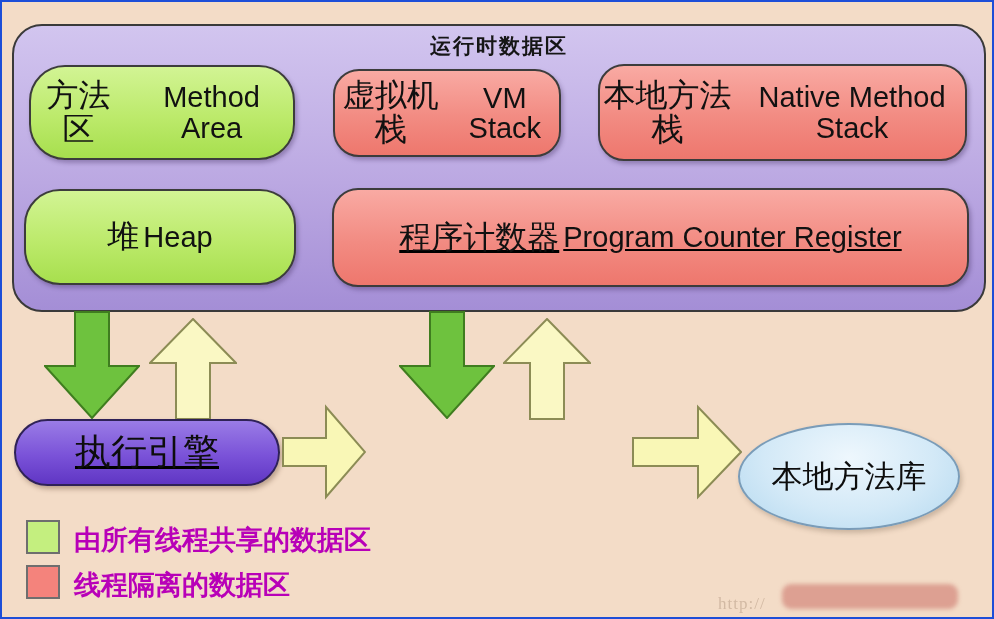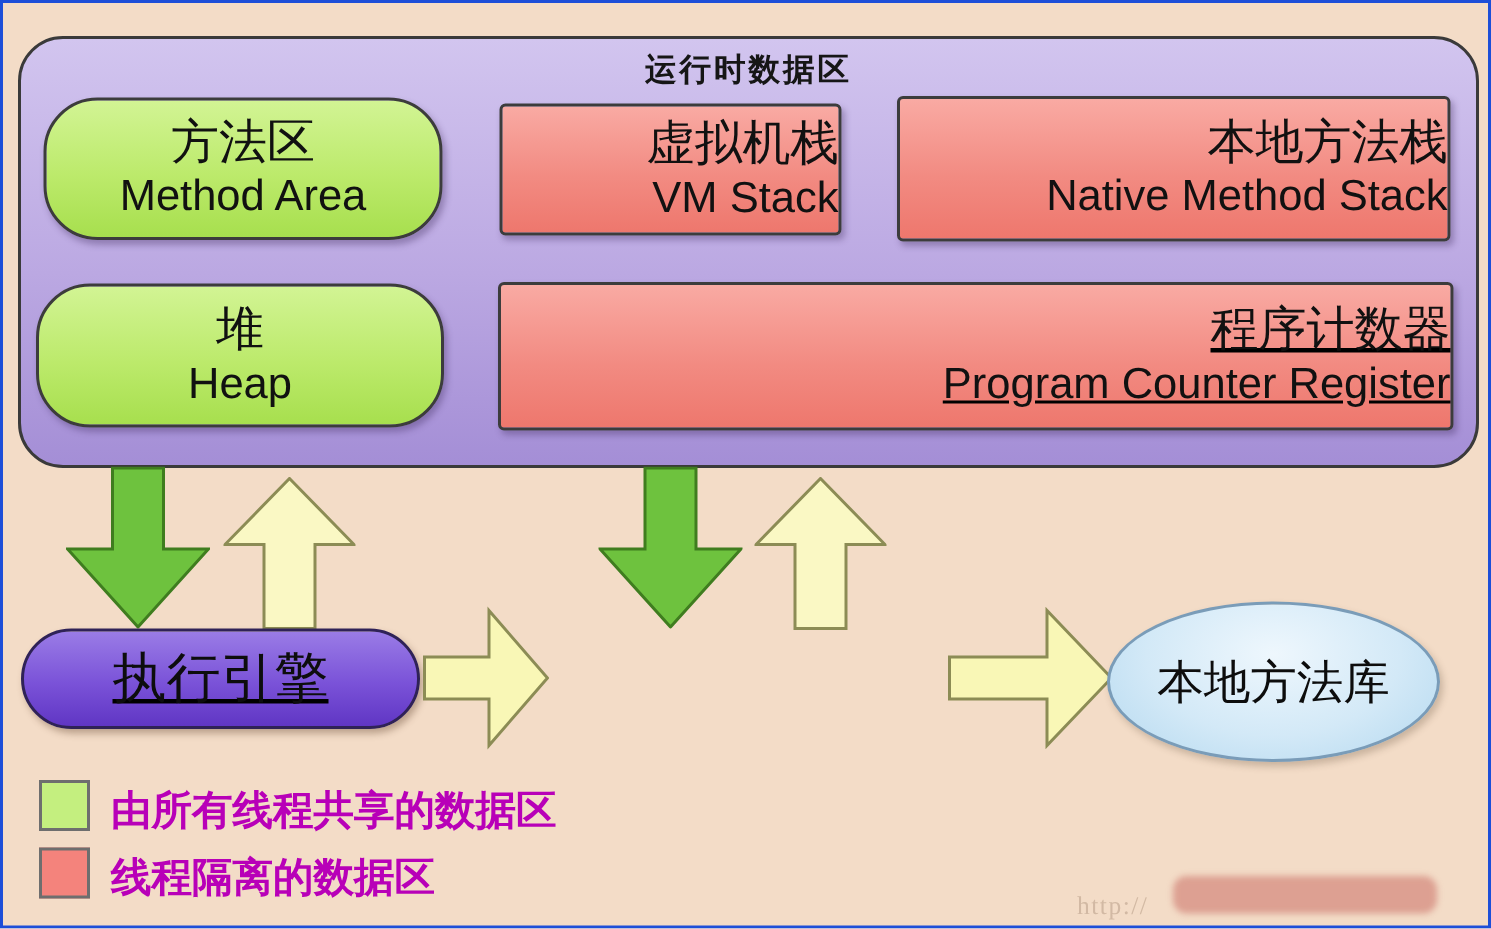--- a/index.html
+++ b/index.html
@@ -15,28 +15,28 @@
     border:2px solid #3a3a3a;border-radius:30px;box-sizing:border-box;
     background:linear-gradient(180deg,#d2c5ef 0%,#bba8e2 55%,#a48ed6 100%);
   }
   .runtime-title{
     position:absolute;left:0;top:30px;width:994px;text-align:center;
     font-size:21px;font-weight:bold;color:#161616;letter-spacing:2px;
   }
   
   .dbox{
     position:absolute;border:2px solid #3c3c3c;box-sizing:border-box;
-    display:flex;flex-direction:column;align-items:center;justify-content:center;
+    display:flex;flex-direction:row;align-items:center;justify-content:center;
     gap:4px;text-align:center;
     box-shadow:2px 3px 4px rgba(60,40,90,.35);
   }
   .dbox .zh{font-family:"Liberation Serif",serif;font-size:32px;color:#111;line-height:1.05;}
   .dbox .en{font-family:"Liberation Sans",sans-serif;font-size:29px;color:#111;line-height:1.05;}
   .green-box{background:linear-gradient(180deg,#d2f494 0%,#bcea6b 55%,#a7df4e 100%);border-radius:36px;}
-  .pink-box{background:linear-gradient(180deg,#f9aaa3 0%,#f28b82 55%,#ee776d 100%);border-radius:4px;align-items:flex-end;}
+  .pink-box{background:linear-gradient(180deg,#f9aaa3 0%,#f28b82 55%,#ee776d 100%);border-radius:26px;}
   
   .pill{
     position:absolute;display:flex;align-items:center;justify-content:center;
     box-sizing:border-box;text-align:center;
     box-shadow:2px 3px 5px rgba(80,50,30,.35);
   }
   .engine{
     border:2px solid #2f2257;border-radius:34px;
     background:linear-gradient(180deg,#9a7ce6 0%,#7a52d8 55%,#6036c4 100%);
   }
@@ -124,21 +124,21 @@
 
   <svg class="arrow" style="left:280px;top:402px;" width="84" height="96" viewBox="0 0 84 96">
     <polygon points="1,34 44,34 44,3 83,48 44,93 44,62 1,62" fill="#f9f7b6" stroke="#8c8c55" stroke-width="2"></polygon>
   </svg>
 
 
   <svg class="arrow" style="left:630px;top:402px;" width="110" height="96" viewBox="0 0 110 96">
     <polygon points="1,34 66,34 66,3 109,48 66,93 66,62 1,62" fill="#f9f7b6" stroke="#8c8c55" stroke-width="2"></polygon>
   </svg>
 
-  <div class="ellipse" style="left:736px;top:399px;width:222px;height:107px;">
+  <div class="ellipse" style="left:736px;top:421px;width:222px;height:107px;">
     <span class="zh">本地方法库</span>
   </div>
 
   <div class="swatch green" style="left:24px;top:518px;"></div>
   <div class="legend-label" style="left:72px;top:520px;">由所有线程共享的数据区</div>
 
   <div class="swatch pink" style="left:24px;top:563px;"></div>
   <div class="legend-label" style="left:72px;top:565px;">线程隔离的数据区</div>
 
   <div class="wm-text">http://</div>

